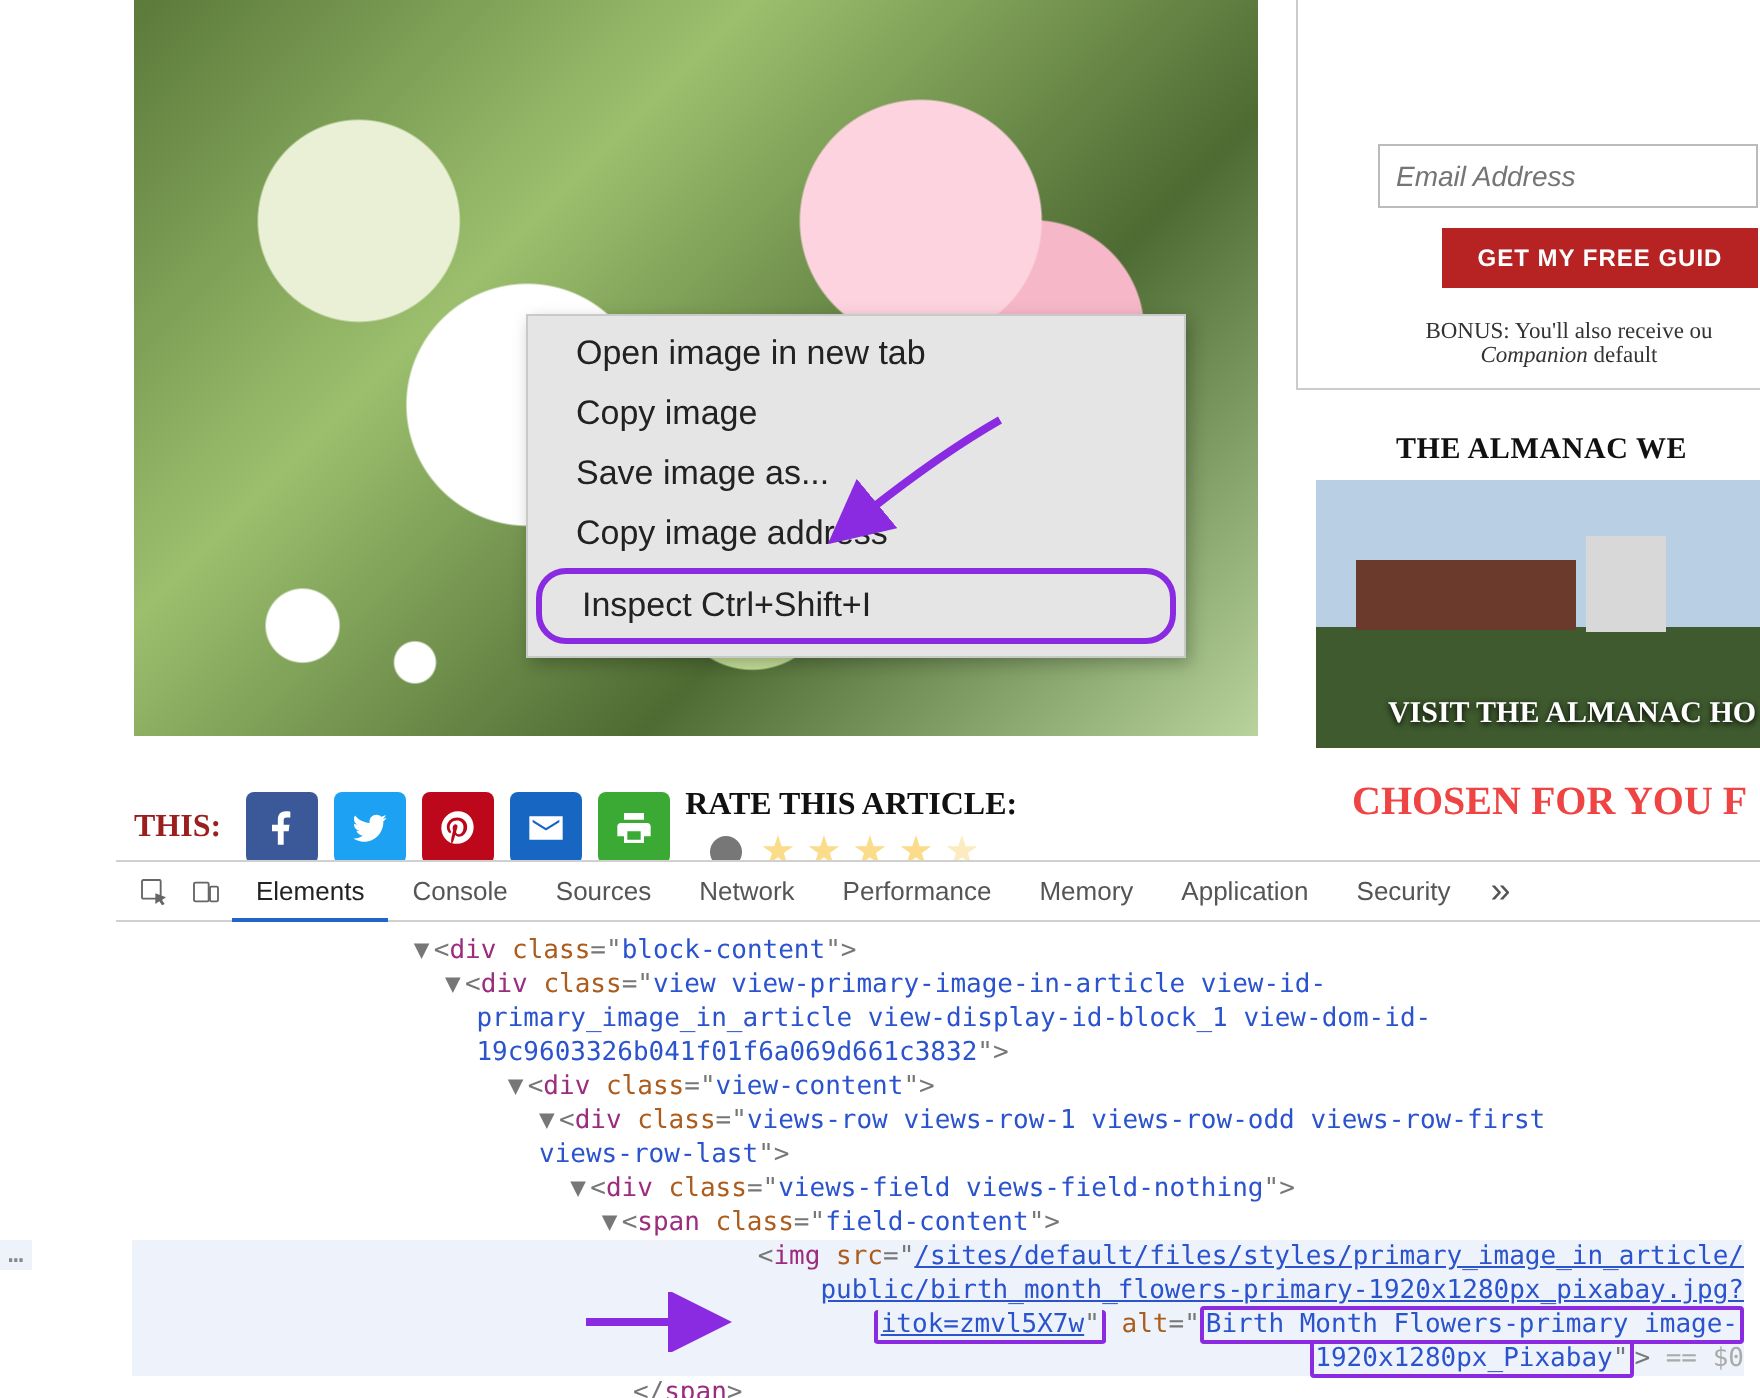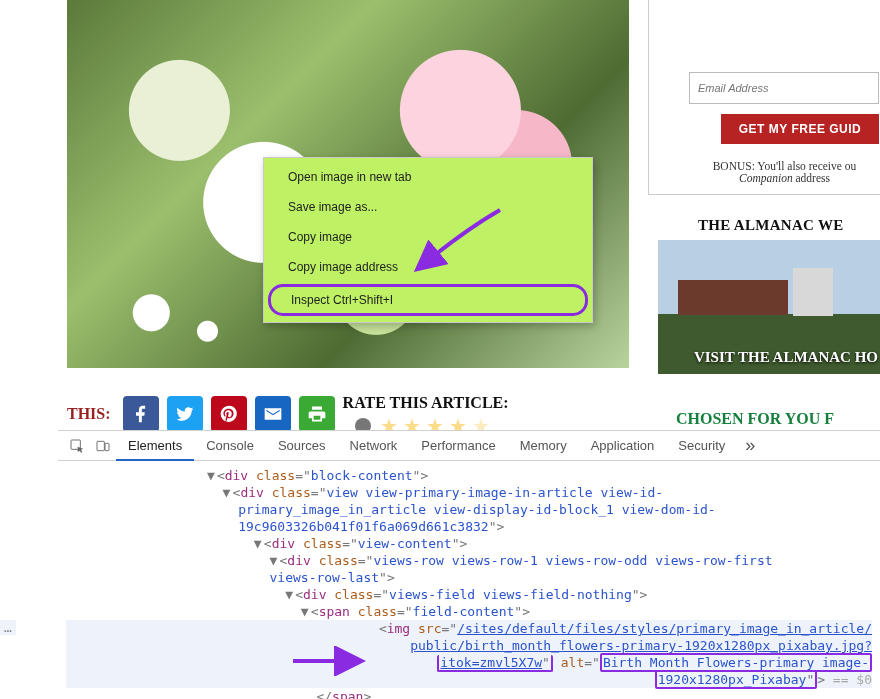--- a/index.html
+++ b/index.html
@@ -28,24 +28,24 @@
       radial-gradient(circle at 15% 85%, #ffffff 0 18px, transparent 19px),
       radial-gradient(circle at 25% 90%, #ffffff 0 10px, transparent 11px),
       linear-gradient(135deg, #5b7a3b, #9bbf6d, #4e6b33, #b8d49c);
     background-blend-mode: normal;
   }
   .ctx-menu {
     position: absolute;
     left: 263px;
     top: 157px;
     width: 330px;
-    background: #bef264;
+    background: #e5e5e5;
     border: 1px solid #c9c9c9;
     box-shadow: 2px 3px 8px rgba(0,0,0,.25);
-    font-size: 12px;
+    font-size: 17px;
     color: #222;
     padding: 4px 0;
   }
   .ctx-item {
     padding: 6px 24px;
     line-height: 18px;
     display: flex;
     justify-content: space-between;
     align-items: center;
   }
@@ -70,21 +70,21 @@
   }
   .side-top {
     border-left: 1px solid #ccc;
     border-bottom: 1px solid #ccc;
     padding: 72px 0 10px 40px;
   }
   .email-in {
     width: 190px;
     height: 32px;
     border: 1px solid #bbb;
-    font-size: 11px;
+    font-size: 14px;
     padding: 0 8px;
     font-style: italic;
     color: #888;
     display: block;
   }
   .guide-btn {
     margin-top: 10px;
     margin-left: 32px;
     width: 158px;
     height: 30px;
@@ -140,23 +140,23 @@
     color: #fff;
     font-family: Georgia, serif;
     font-weight: bold;
     font-size: 15px;
     text-align: center;
     text-shadow: 0 1px 3px #000;
   }
   .chosen-h {
     font-family: Georgia, serif;
     font-weight: bold;
-    font-size: 16px;
-    margin: 36px 0 0 28px;
-    color: #15803d;
+    font-size: 20px;
+    margin: 16px 0 0 28px;
+    color: #ef4444;
   }
   
   .share-row {
     position: absolute;
     left: 67px;
     top: 396px;
     display: flex;
     align-items: center;
     gap: 8px;
   }
@@ -295,24 +295,24 @@
 </head>
 <body>
 
 <div class="photo"></div>
 
 <div class="ctx-menu">
   <div class="ctx-item">
       <span>Open image in new tab</span>
     </div>
   <div class="ctx-item">
-      <span>Save image as...</span>
+      <span>Copy image</span>
     </div>
   <div class="ctx-item">
-      <span>Copy image</span>
+      <span>Save image as...</span>
     </div>
   <div class="ctx-item">
       <span>Copy image address</span>
     </div>
   <div class="ctx-inspect">
     <span>Inspect</span>
     <span>Ctrl+Shift+I</span>
   </div>
 </div>
 <svg class="arrow1" width="110" height="90">
@@ -323,21 +323,21 @@
     </defs>
   <path d="M95,5 Q60,25 15,62" stroke="#8a2be2" stroke-width="4" fill="none" marker-end="url(#ah1)"></path>
 </svg>
 
 <div class="side">
   <div class="side-top">
     <input class="email-in" placeholder="Email Address" style="">
     <button class="guide-btn">GET MY FREE GUID</button>
     <div class="bonus">
       <span>BONUS:</span><span> You'll also receive ou</span><br>
-      <i>Companion</i><span> address</span>
+      <i>Companion</i><span> default</span>
     </div>
   </div>
   <div class="webcam-h">THE ALMANAC WE</div>
   <div class="webcam-img">
     <div class="webcam-overlay">VISIT THE ALMANAC HO</div>
   </div>
   <div class="chosen-h">CHOSEN FOR YOU F</div>
 </div>
 
 <div class="share-row">

